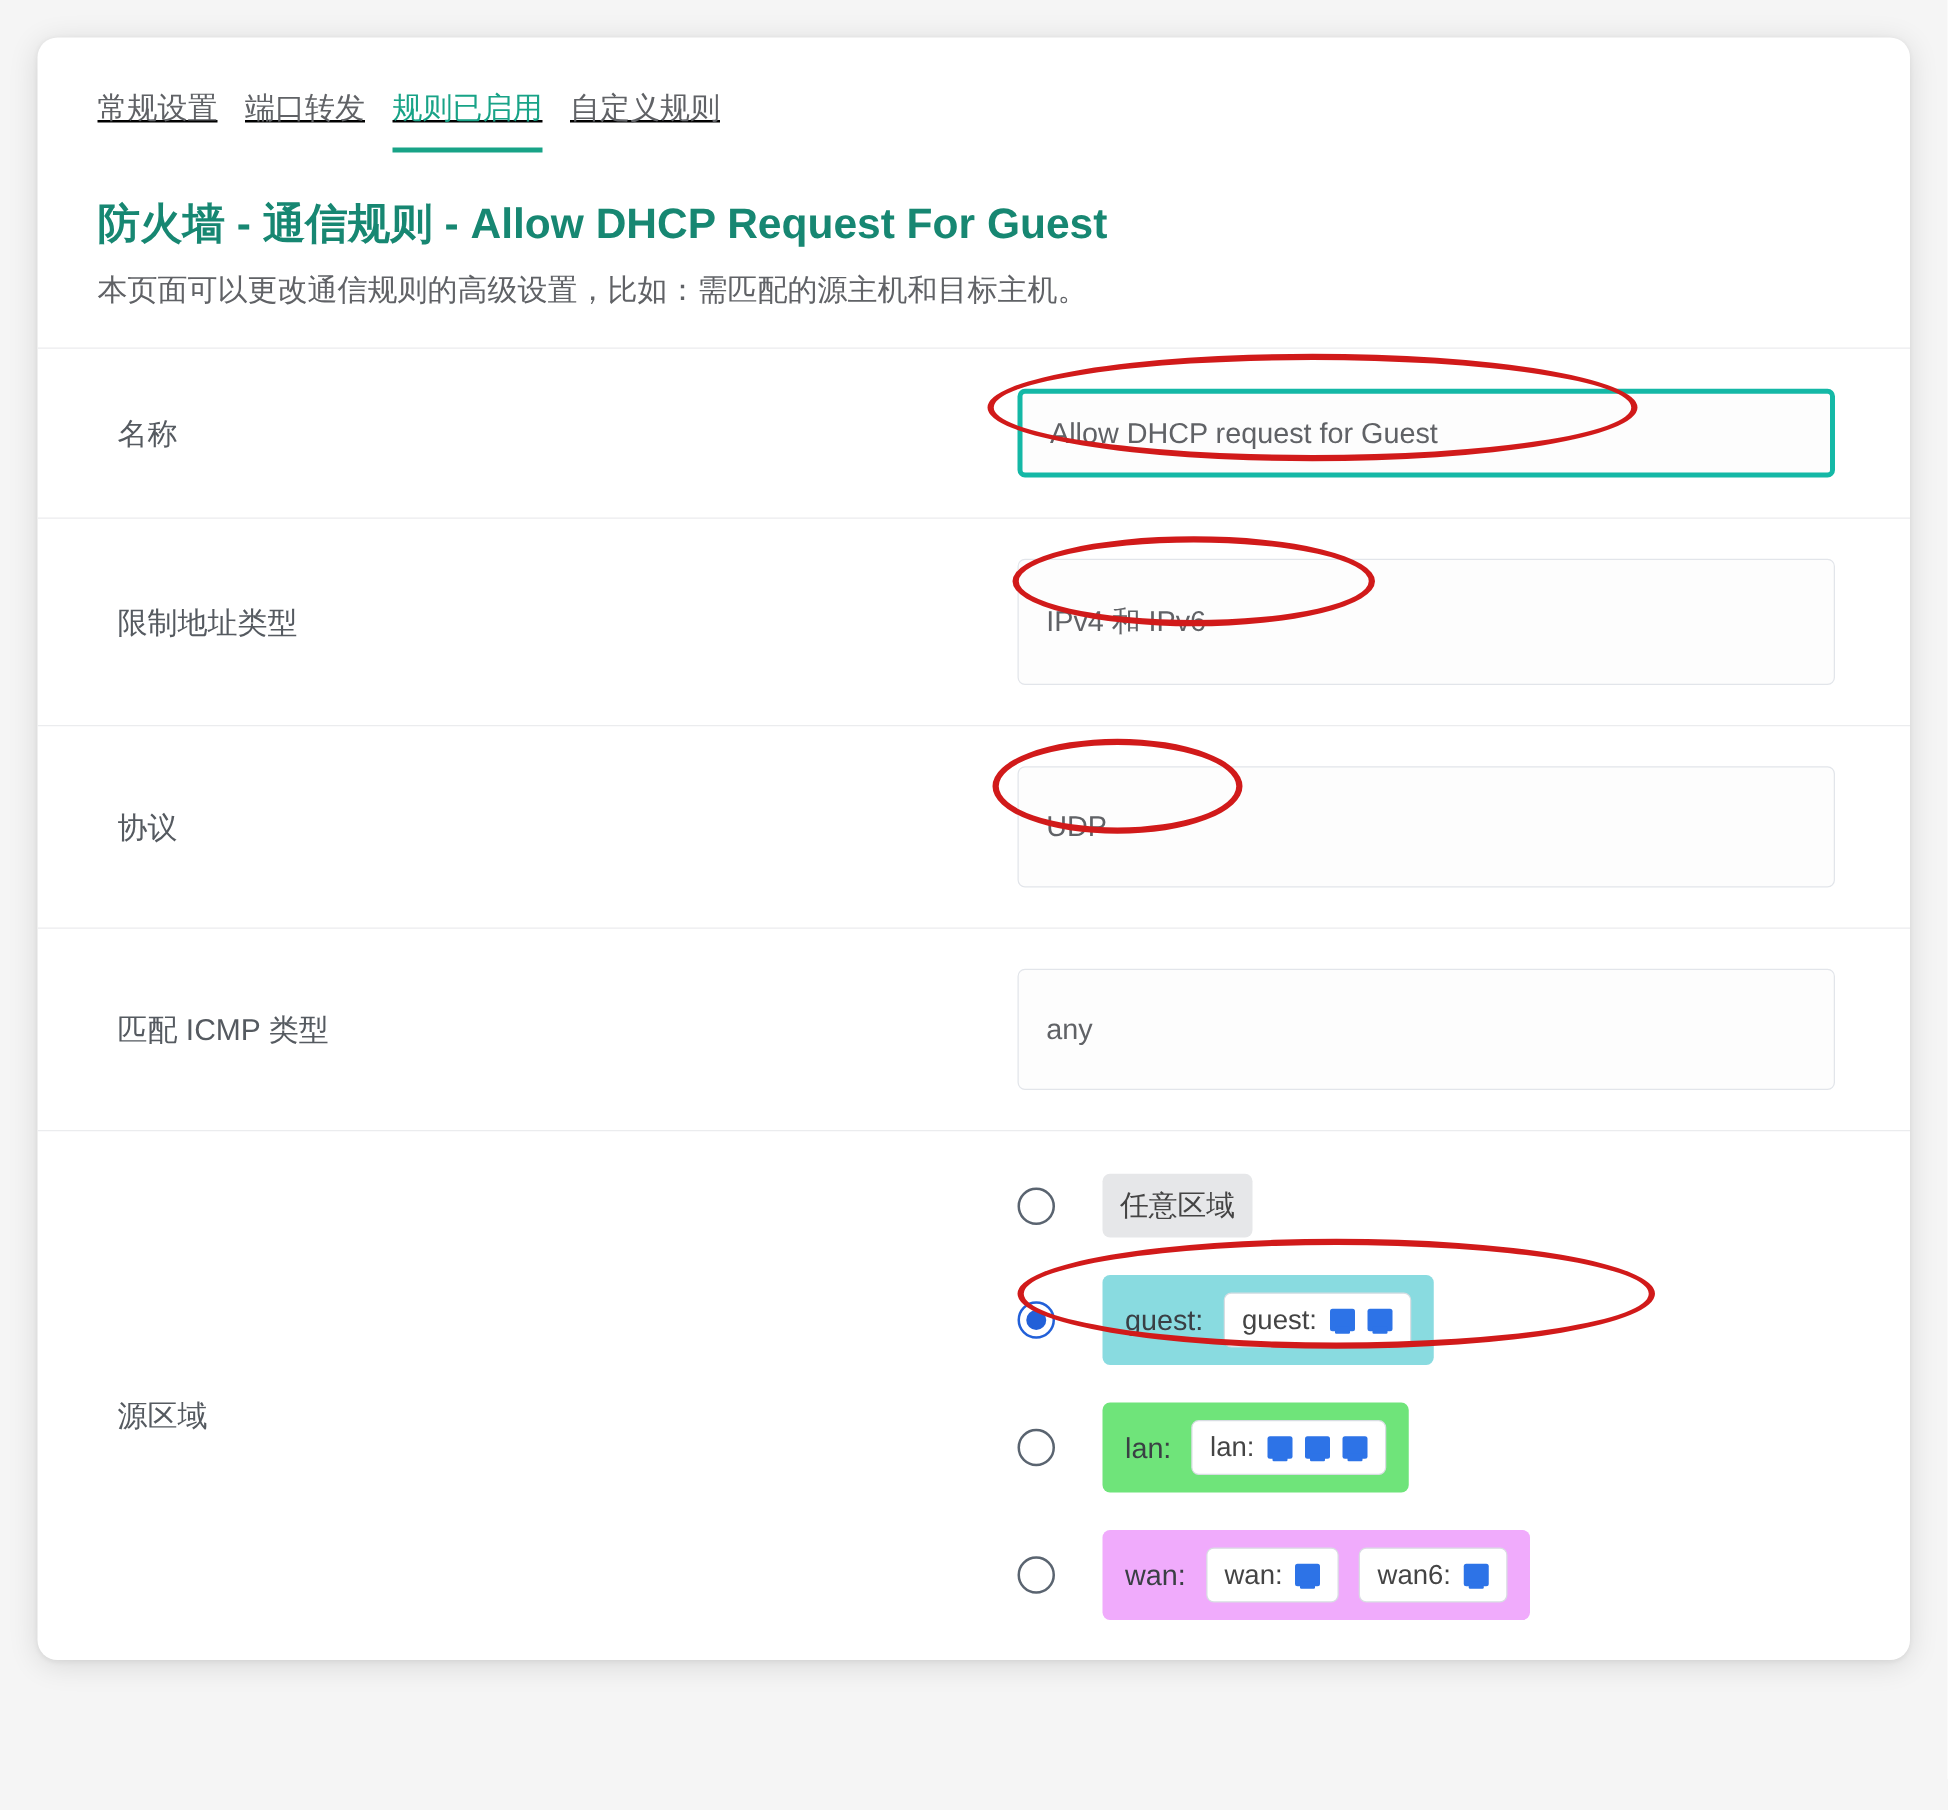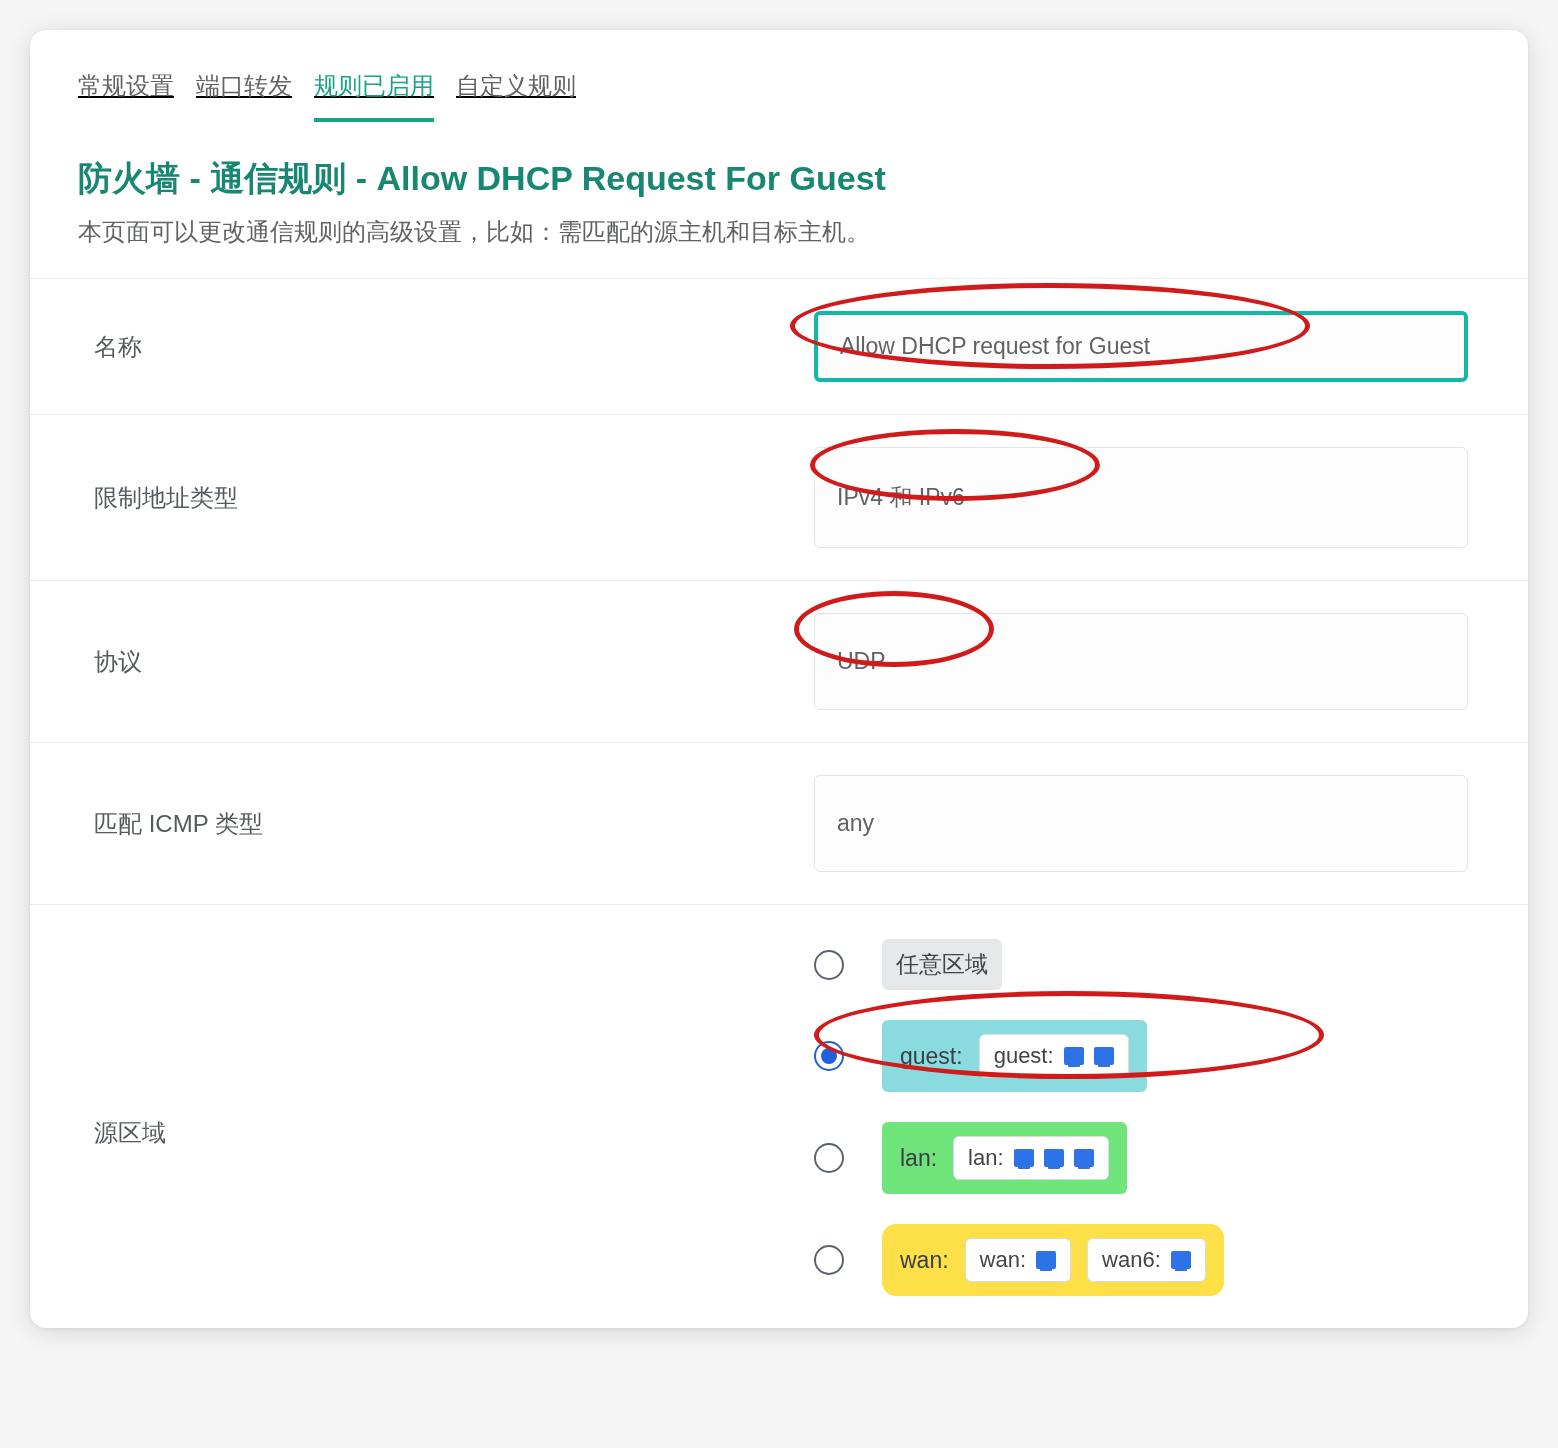--- a/index.html
+++ b/index.html
@@ -140,21 +140,21 @@
     padding: 14px 18px;
     border-radius: 6px;
     display: inline-flex;
     align-items: center;
     gap: 16px;
     font-size: 23px;
     color: #3a3f44;
   }
   .zone-box.guest { background: #89dbe0; }
   .zone-box.lan   { background: #6fe47a; text-align: right; }
-  .zone-box.wan   { background: #fde047; border-radius: 14px; }
+  .zone-box.wan   { background: #f0abfc; }
   .iface {
     display: inline-flex;
     align-items: center;
     gap: 10px;
     background: #fff;
     border: 1px solid #d8dde2;
     border-radius: 6px;
     padding: 8px 14px;
     font-size: 22px;
     color: #444;

